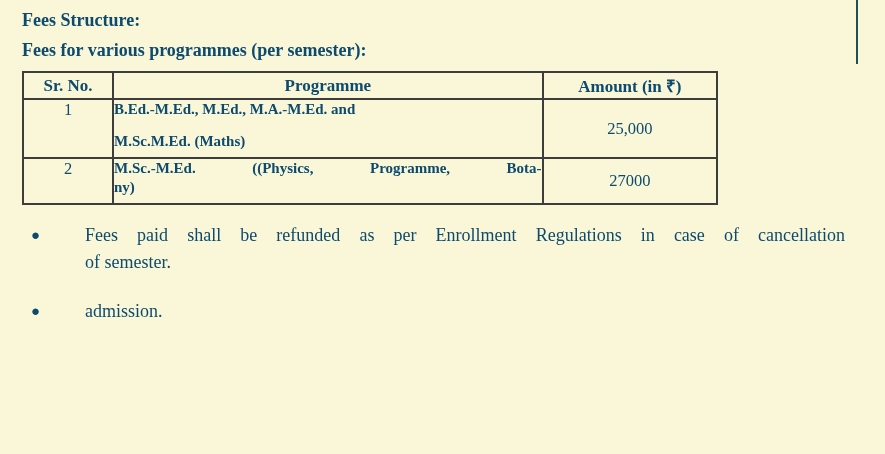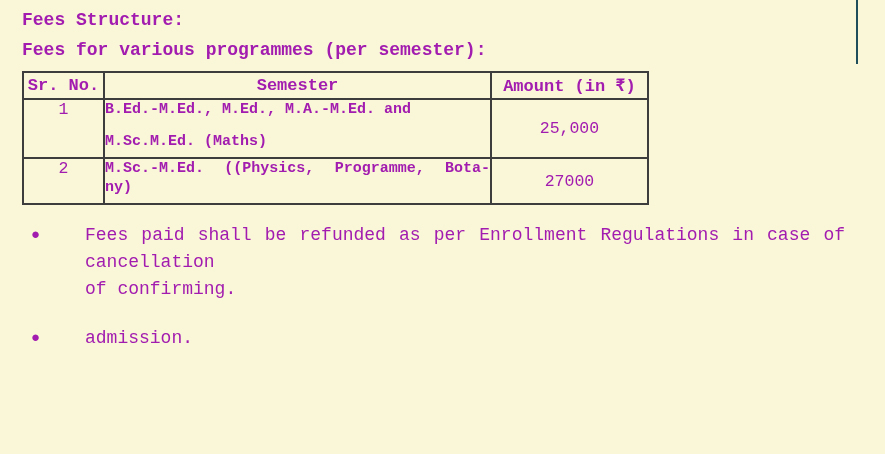--- a/index.html
+++ b/index.html
@@ -4,22 +4,22 @@
 <style>
   html, body {
     margin: 0;
     padding: 0;
   }
   .page {
     position: relative;
     width: 885px;
     height: 454px;
     background: #FAF6D8;
-    color: #a21caf;
-    font-family: Liberation Mono, monospace;
+    color: #0c4a6e;
+    font-family: Liberation Serif, serif;
     overflow: hidden;
     box-sizing: border-box;
   }
   .content {
     position: absolute;
     left: 22px;
     top: 0;
     width: 823px;
   }
   .doc-heading {
@@ -44,21 +44,21 @@
   .table-caption {
     margin: 8px 0 0 0;
     font-size: 18px;
     line-height: 22px;
     font-weight: bold;
   }
   table.fees {
     margin-top: 10px;
     border-collapse: collapse;
     table-layout: fixed;
-    width: 627px;
+    width: 696px;
   }
   table.fees th, table.fees td {
     border: 2px solid #3D3D3D;
     background: #FAF6D8;
     padding: 0;
   }
   table.fees th {
     font-size: 17px;
     font-weight: bold;
     text-align: center;
@@ -149,21 +149,21 @@
 
     <table class="fees">
       <colgroup>
         <col class="col-sr">
         <col class="col-prog">
         <col class="col-amt">
       </colgroup>
       <thead>
         <tr>
           <th>Sr. No.</th>
-          <th>Semester</th>
+          <th>Programme</th>
           <th>Amount (in ₹)</th>
         </tr>
       </thead>
       <tbody>
         <tr class="row1">
           <td class="sr">1</td>
           <td class="prog">
             <div>B.Ed.-M.Ed., M.Ed., M.A.-M.Ed. and</div>
             <div class="prog-line2-spaced">M.Sc.M.Ed. (Maths)</div>
           </td>
@@ -179,21 +179,21 @@
         </tr>
       </tbody>
     </table>
 
 
     <ul class="notes">
       <li>
         <span class="bullet">●</span>
         <span class="note-text">
           <span class="jline">Fees paid shall be refunded as per Enrollment Regulations in case of cancellation</span>
-          <span class="lline">of confirming.</span>
+          <span class="lline">of semester.</span>
         </span>
       </li>
       <li>
         <span class="bullet">●</span>
         <span class="note-text">
           <span class="lline">admission.</span>
         </span>
       </li>
     </ul>
 

